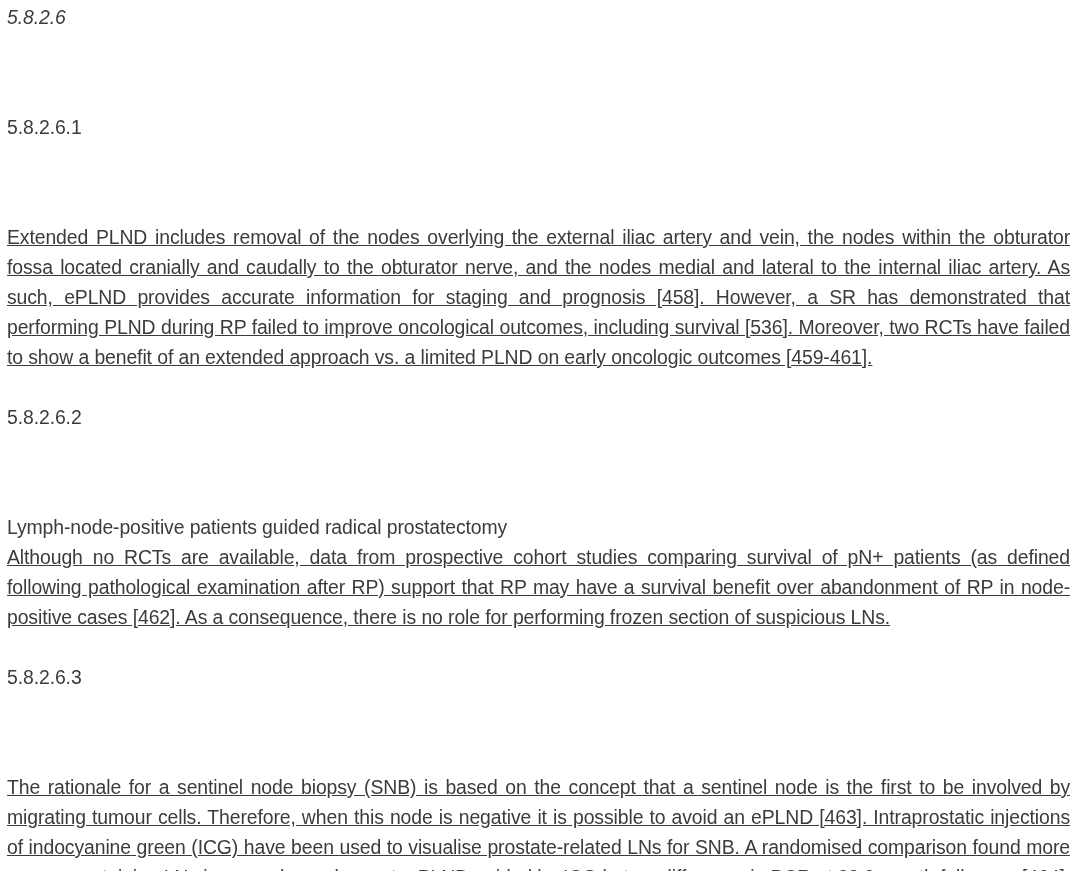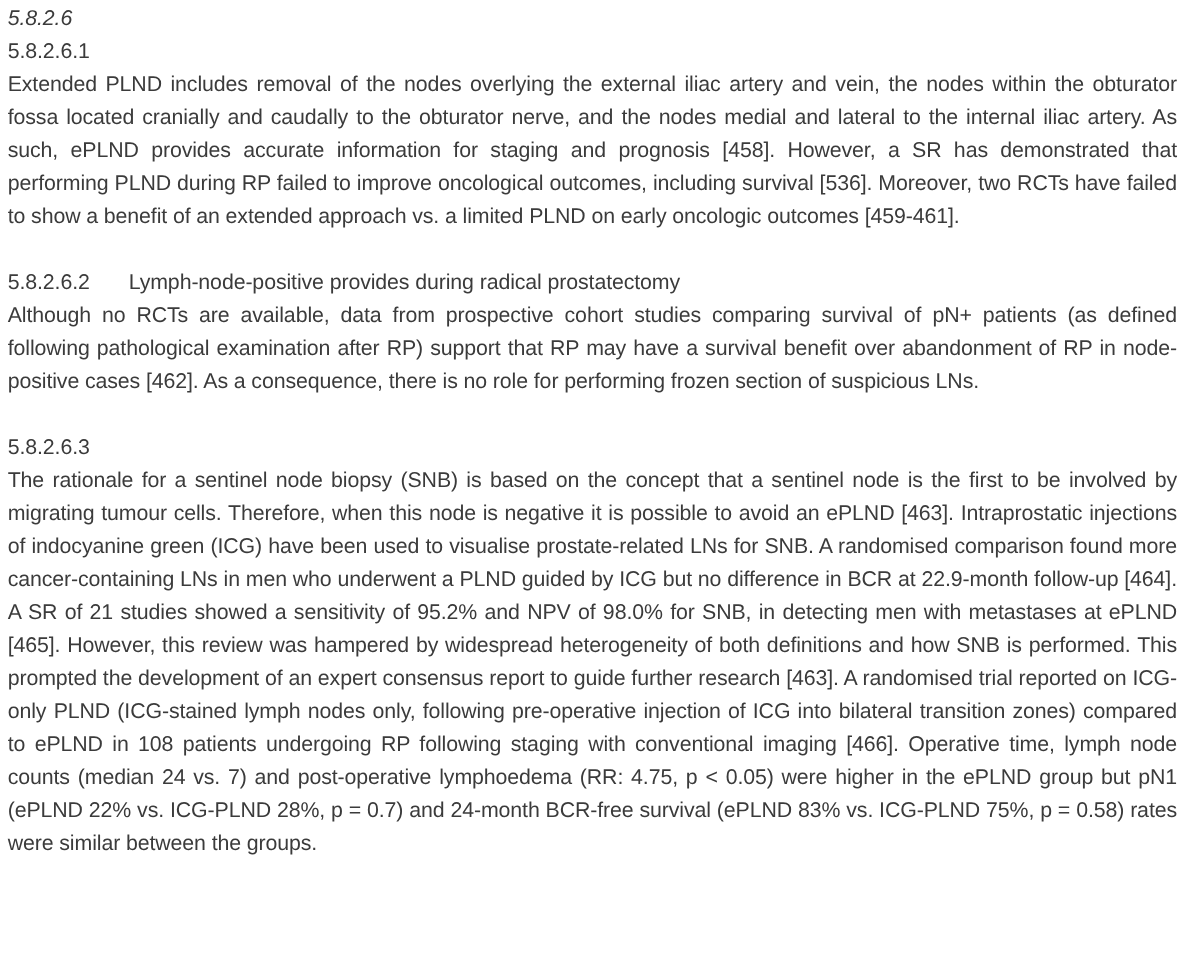--- a/index.html
+++ b/index.html
@@ -18,30 +18,32 @@
     box-sizing: border-box;
     width: 1080px;
     padding: 2px 10px 0 7px;
     font-size: 19.4px;
     line-height: 30px;
     letter-spacing: -0.1px;
   }
   .heading {
     display: flex;
     white-space: nowrap;
+    flex-direction: column;
   }
   .heading .num {
     flex: 0 0 110px;
   }
   .heading.italic {
     font-style: italic;
   }
   p.body-para {
     margin: 0;
     text-align: justify;
+    text-decoration: underline;
   }
   .line-gap {
     height: 30px;
   }
 </style>
 </head>
 <body>
 
 <div class="doc">
 
@@ -52,21 +54,21 @@
   <div class="heading">
     <span class="num">5.8.2.6.1</span>
   </div>
 
   <p class="body-para">Extended PLND includes removal of the nodes overlying the external iliac artery and vein, the nodes within the obturator fossa located cranially and caudally to the obturator nerve, and the nodes medial and lateral to the internal iliac artery. As such, ePLND provides accurate information for staging and prognosis [458]. However, a SR has demonstrated that performing PLND during RP failed to improve oncological outcomes, including survival [536]. Moreover, two RCTs have failed to show a benefit of an extended approach vs. a limited PLND on early oncologic outcomes [459-461].</p>
 
   <div class="line-gap"></div>
 
   <div class="heading">
     <span class="num">5.8.2.6.2</span>
-    <span class="title">Lymph-node-positive provides during radical prostatectomy</span>
+    <span class="title">Lymph-node-positive patients guided radical prostatectomy</span>
   </div>
 
   <p class="body-para">Although no RCTs are available, data from prospective cohort studies comparing survival of pN+ patients (as defined following pathological examination after RP) support that RP may have a survival benefit over abandonment of RP in node-positive cases [462]. As a consequence, there is no role for performing frozen section of suspicious LNs.</p>
 
   <div class="line-gap"></div>
 
   <div class="heading">
     <span class="num">5.8.2.6.3</span>
   </div>
 

